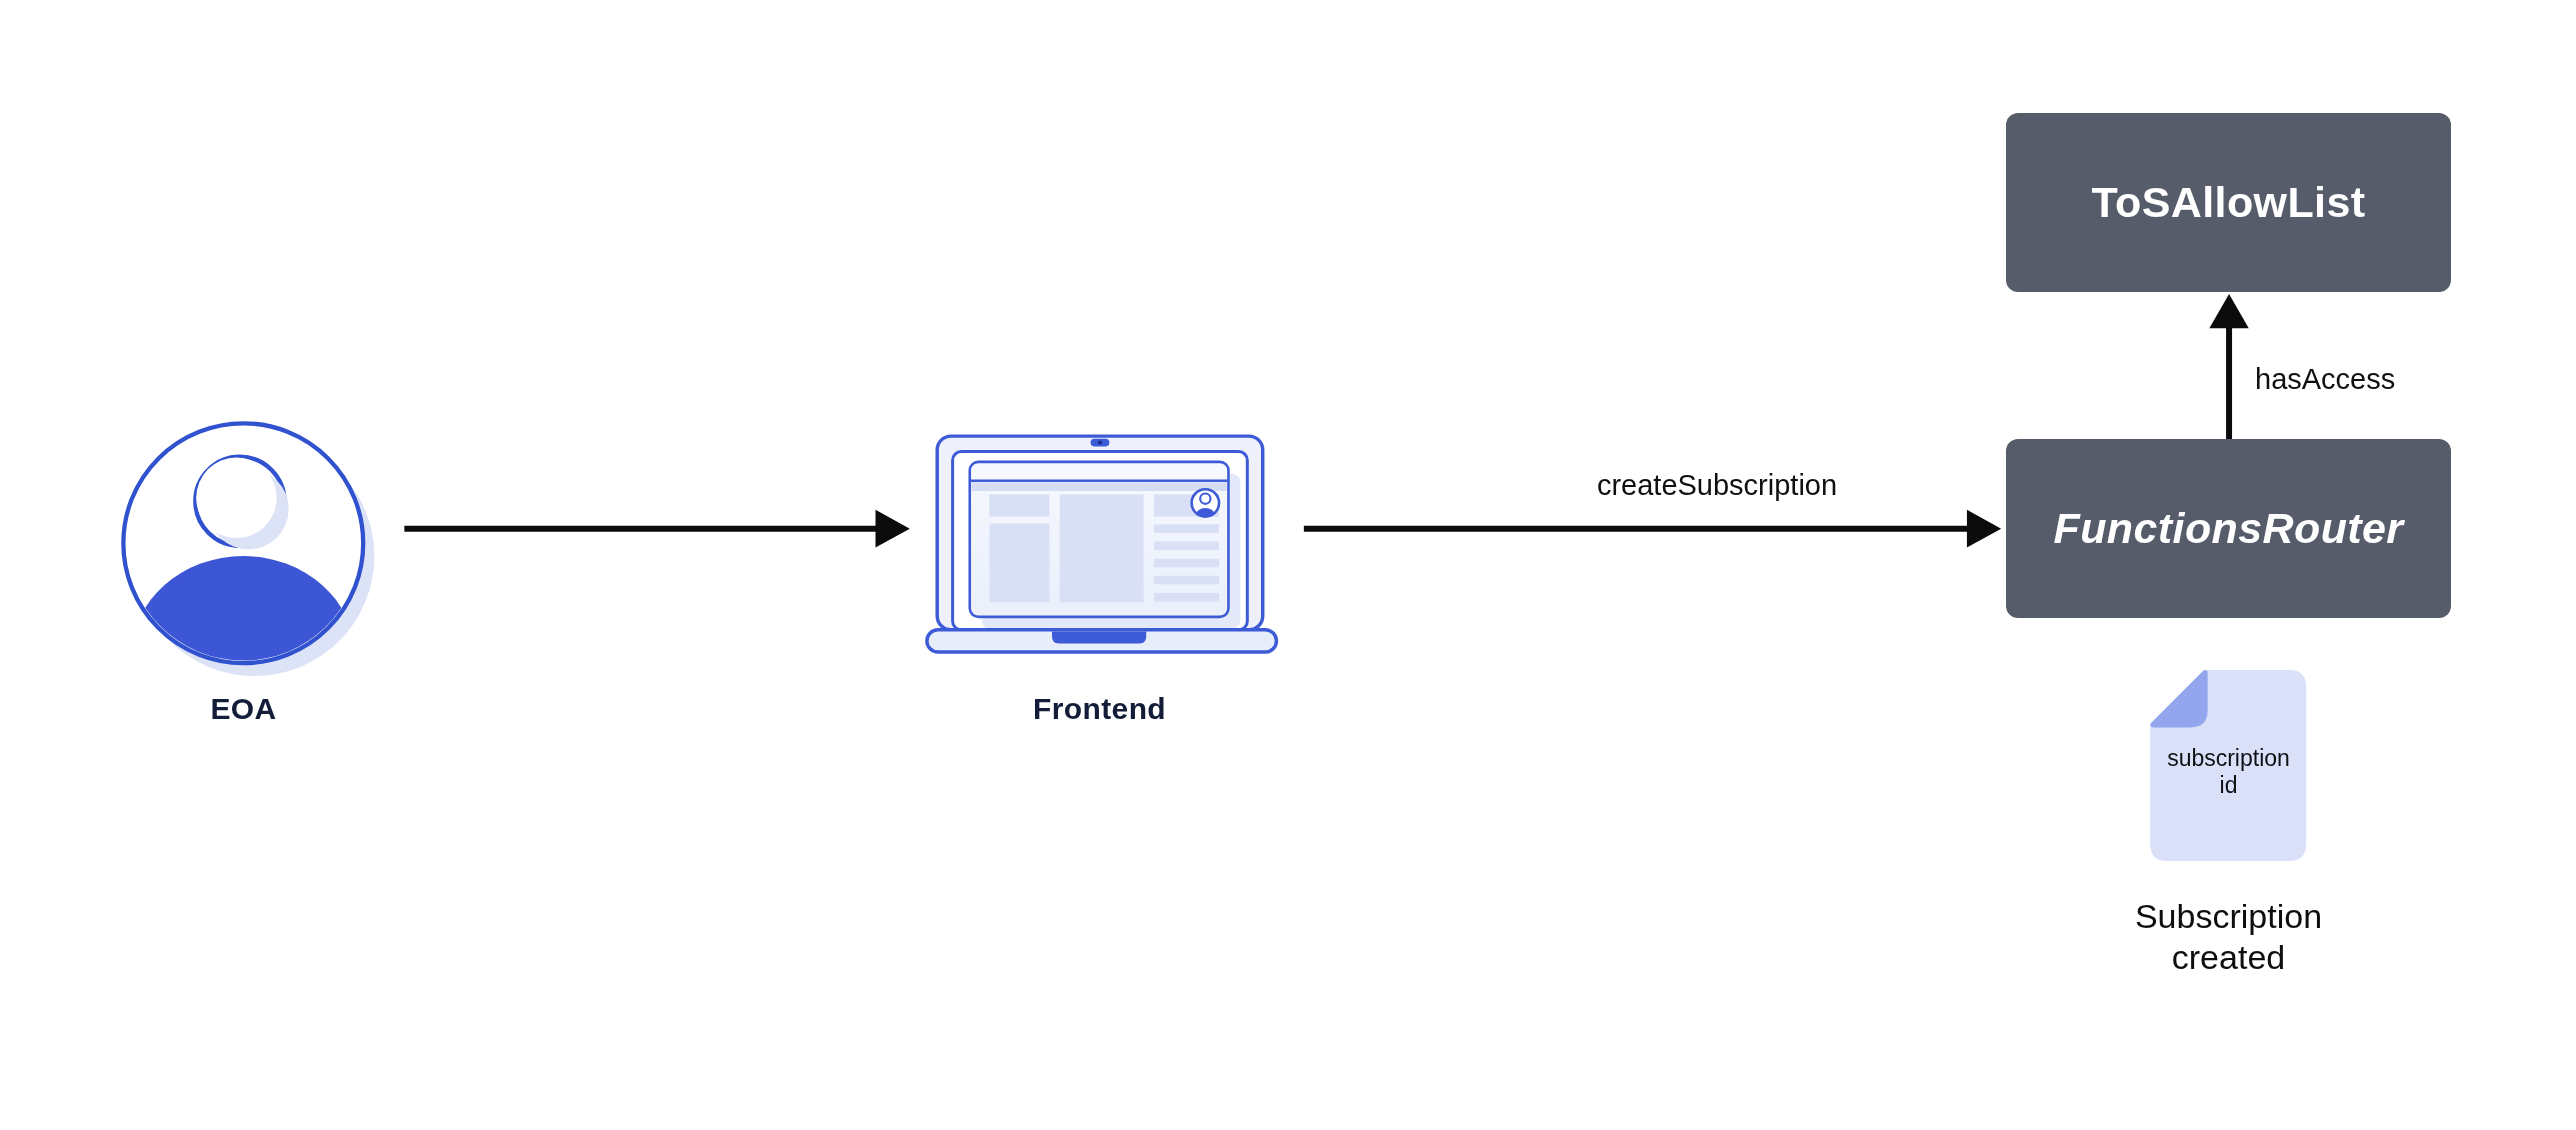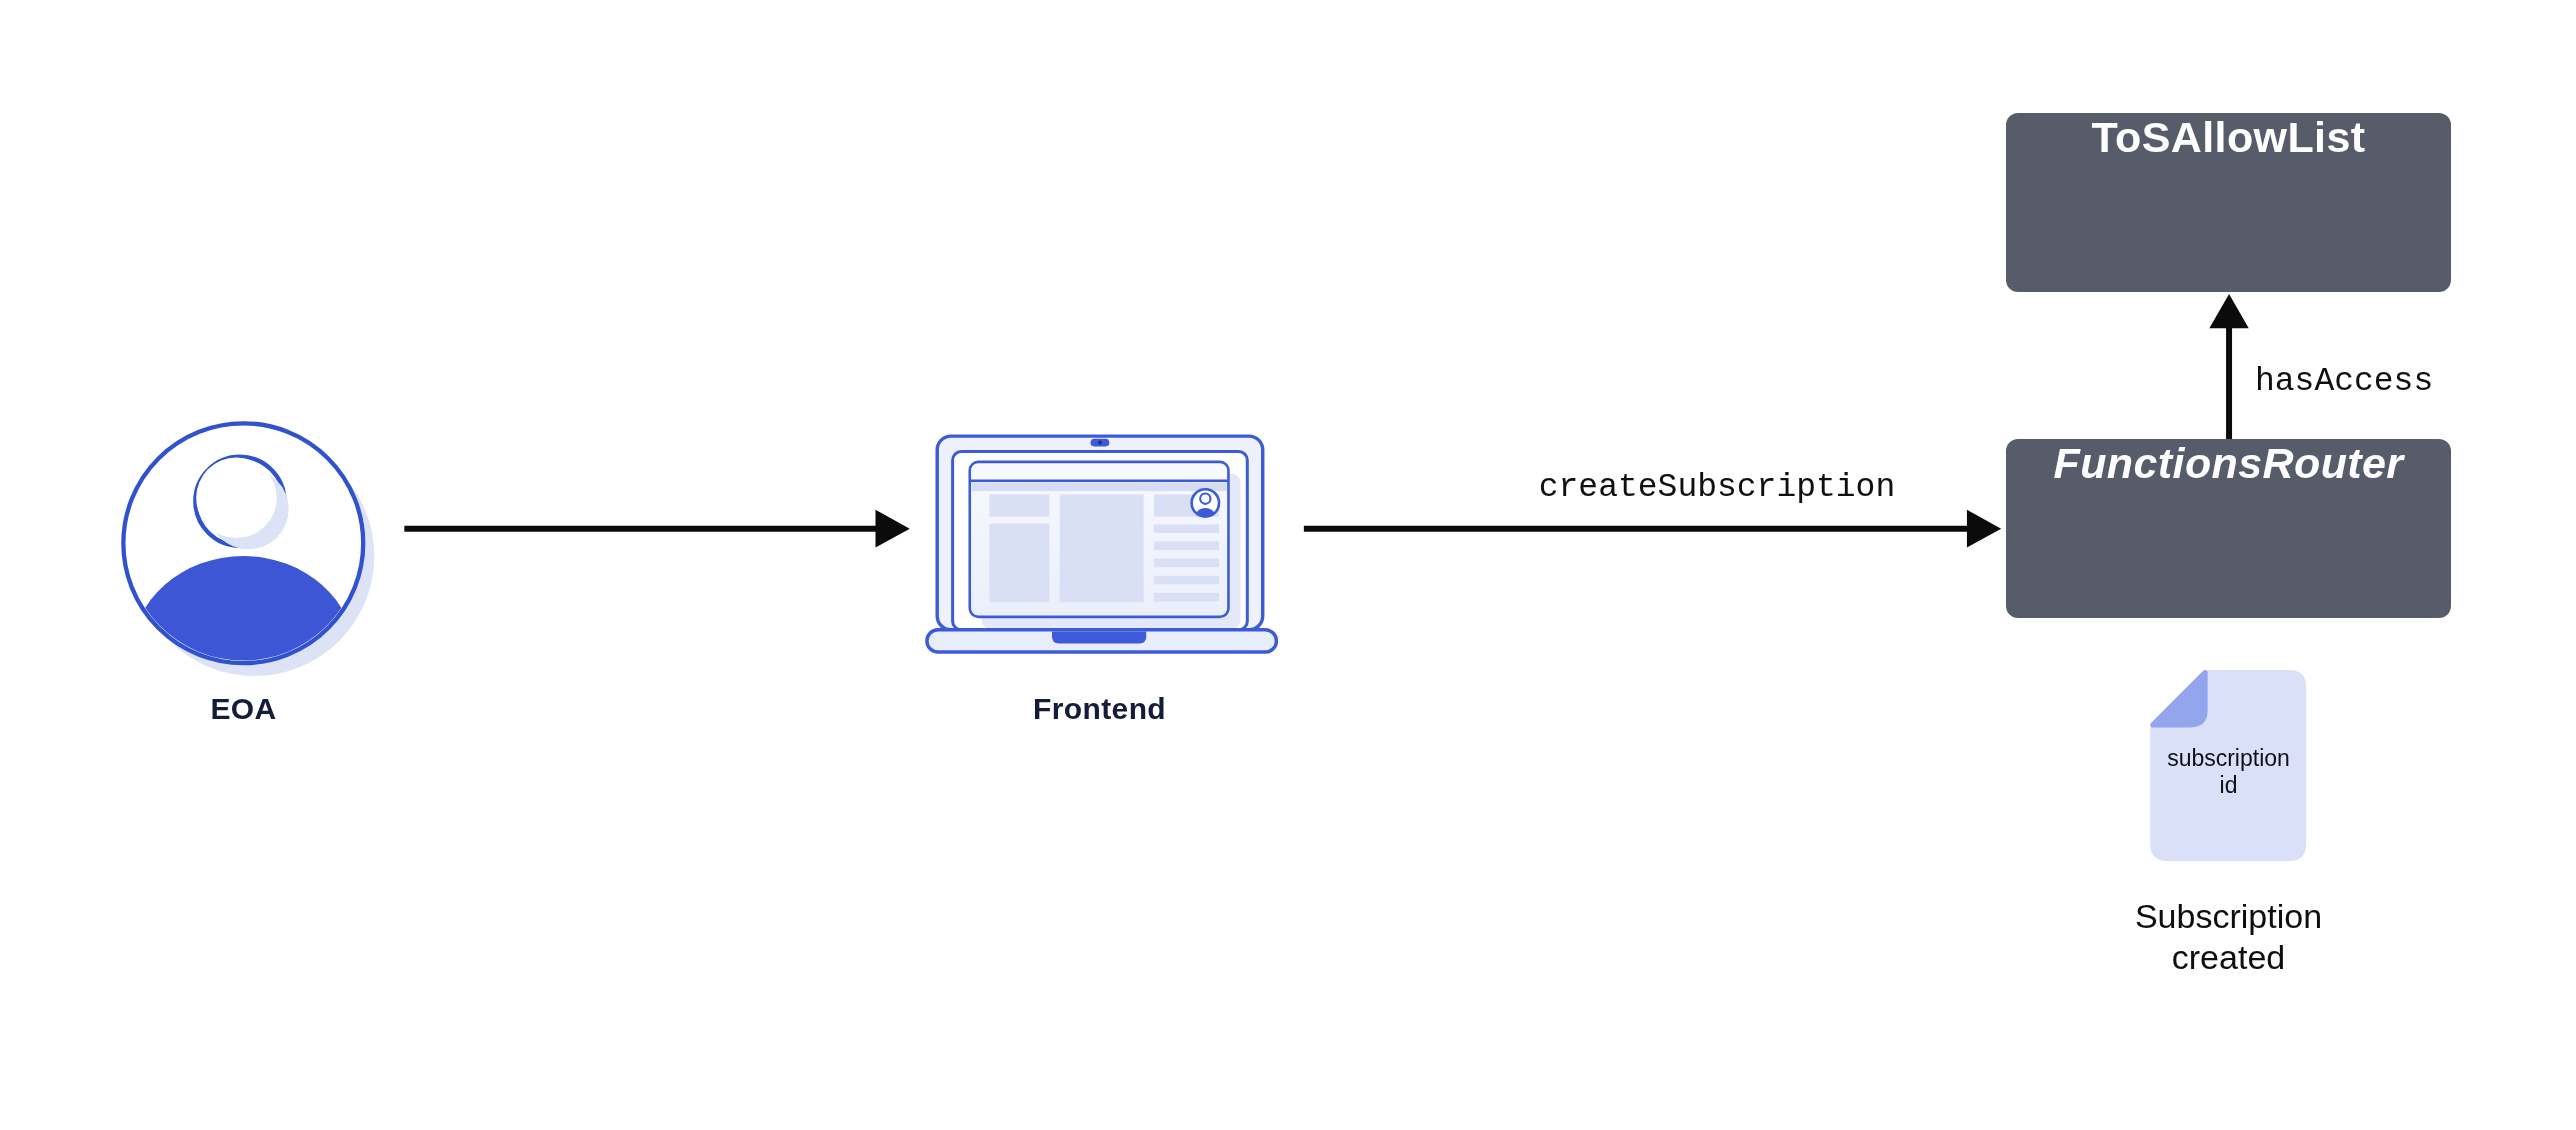--- a/index.html
+++ b/index.html
@@ -16,21 +16,21 @@
     left: 0; top: 0;
     pointer-events: none;
   }
   .contract-box {
     position: absolute;
     width: 445px;
     height: 179px;
     background: #565c6a;
     border-radius: 12px;
     display: flex;
-    align-items: flex-start;
+    align-items: center;
     justify-content: center;
     color: #ffffff;
     font-size: 43px;
     font-weight: 700;
     letter-spacing: 0.4px;
   }
   .box-tos    { left: 2006px; top: 113px; }
   .box-router { left: 2006px; top: 439px; font-style: italic; }
 
   .node-label {
@@ -40,22 +40,22 @@
     color: #131c38;
     font-size: 30px;
     font-weight: 700;
     letter-spacing: 0.4px;
   }
   .label-eoa      { left: 115px;  top: 692px; }
   .label-frontend { left: 971px; top: 692px; }
 
   .code-label {
     position: absolute;
-    font-family: Liberation Mono, monospace;
-    font-size: 33px;
+    font-family: Liberation Sans, sans-serif;
+    font-size: 29px;
     color: #101010;
     white-space: nowrap;
   }
   .label-create { left: 1460px; top: 469px; width: 514px; text-align: center; }
   .label-hasaccess { left: 2255px; top: 363px; }
 
   .doc-text {
     position: absolute;
     left: 2143px; top: 745px;
     width: 171px;

